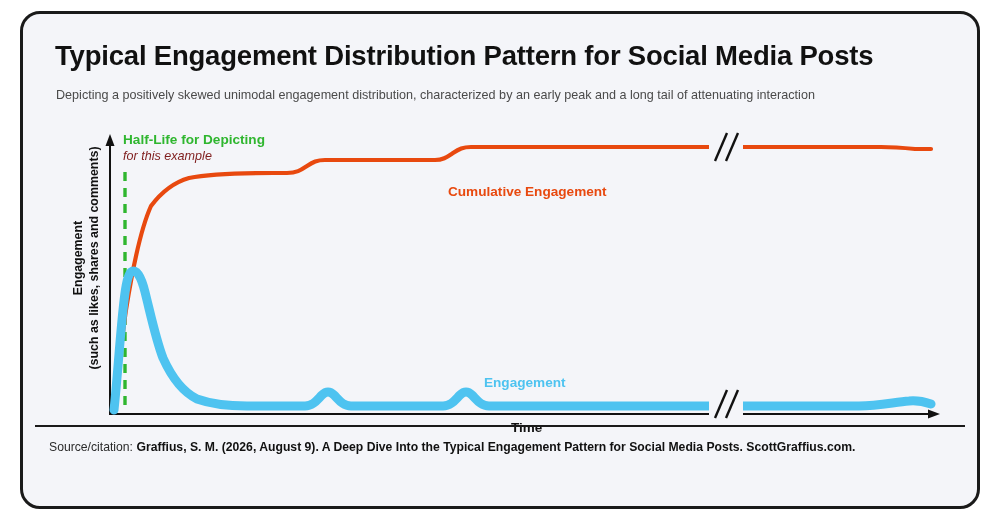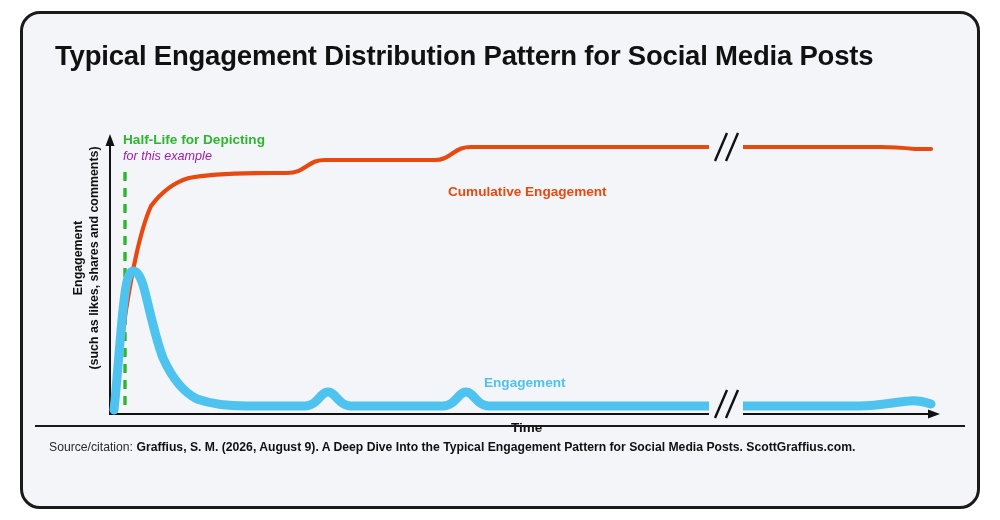--- a/index.html
+++ b/index.html
@@ -33,21 +33,21 @@
   .plot{position:absolute;left:0;top:0;width:954px;height:492px;}
 
   .lbl{position:absolute;white-space:nowrap;}
 
   .lbl-halflife{
     left:100px;top:118px;
     font-size:13.6px;font-weight:bold;color:#2fb62f;
   }
   .lbl-halflife-sub{
     left:100px;top:135px;
-    font-size:12.6px;font-style:italic;color:#a21caf;
+    font-size:12.6px;font-style:italic;color:#7f1d1d;
   }
   .lbl-cumulative{
     left:425px;top:123px;
     font-size:13.6px;font-weight:bold;color:#e8490f;margin-top:47px;
   }
   .lbl-engagement{
     left:461px;top:361px;
     font-size:13.6px;font-weight:bold;color:#4ec3f0;
   }
   .lbl-xaxis{
@@ -78,20 +78,21 @@
   .footer .cp{color:#4a4a4a;}
 </style>
 </head>
 <body>
 
 <div id="root">
 
   <div class="card">
 
     <div class="title">Typical Engagement Distribution Pattern for Social Media Posts</div>
+    <div class="subtitle">Depicting a positively skewed unimodal engagement distribution, characterized by an early peak and a long tail of attenuating interaction</div>
 
     <div class="plot">
 
       <svg width="954" height="492" viewBox="0 0 954 492">
 
         <g>
           <line x1="87" y1="130" x2="87" y2="401" stroke="#111111" stroke-width="2"></line>
           <polygon points="87,120 82.5,132 91.5,132" fill="#111111"></polygon>
         </g>
 

